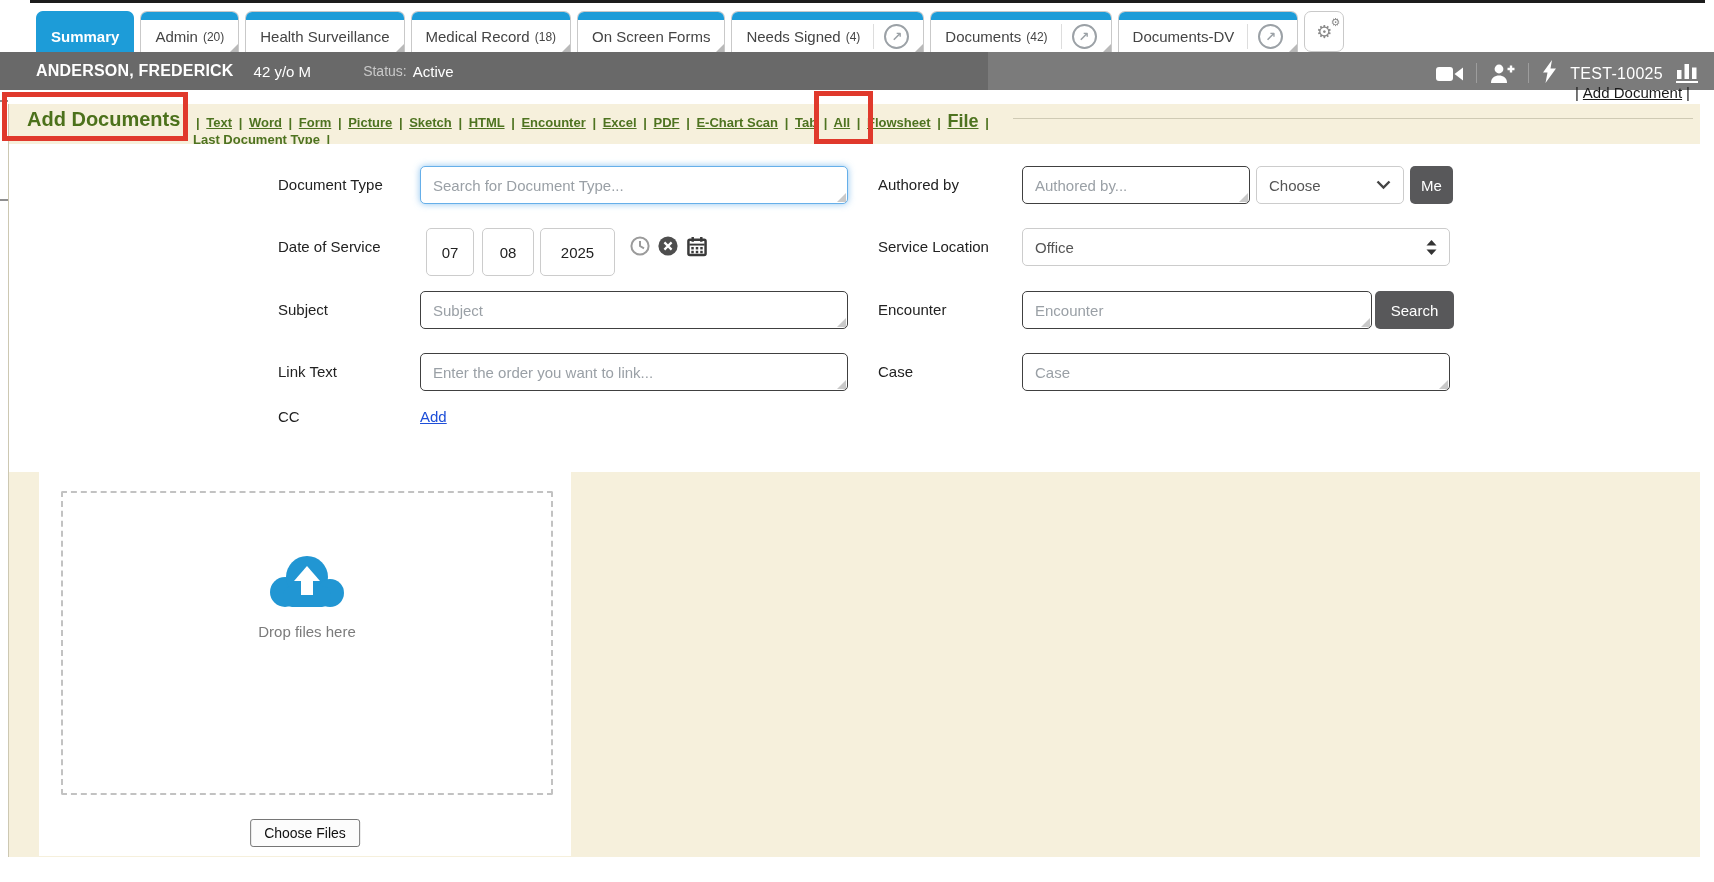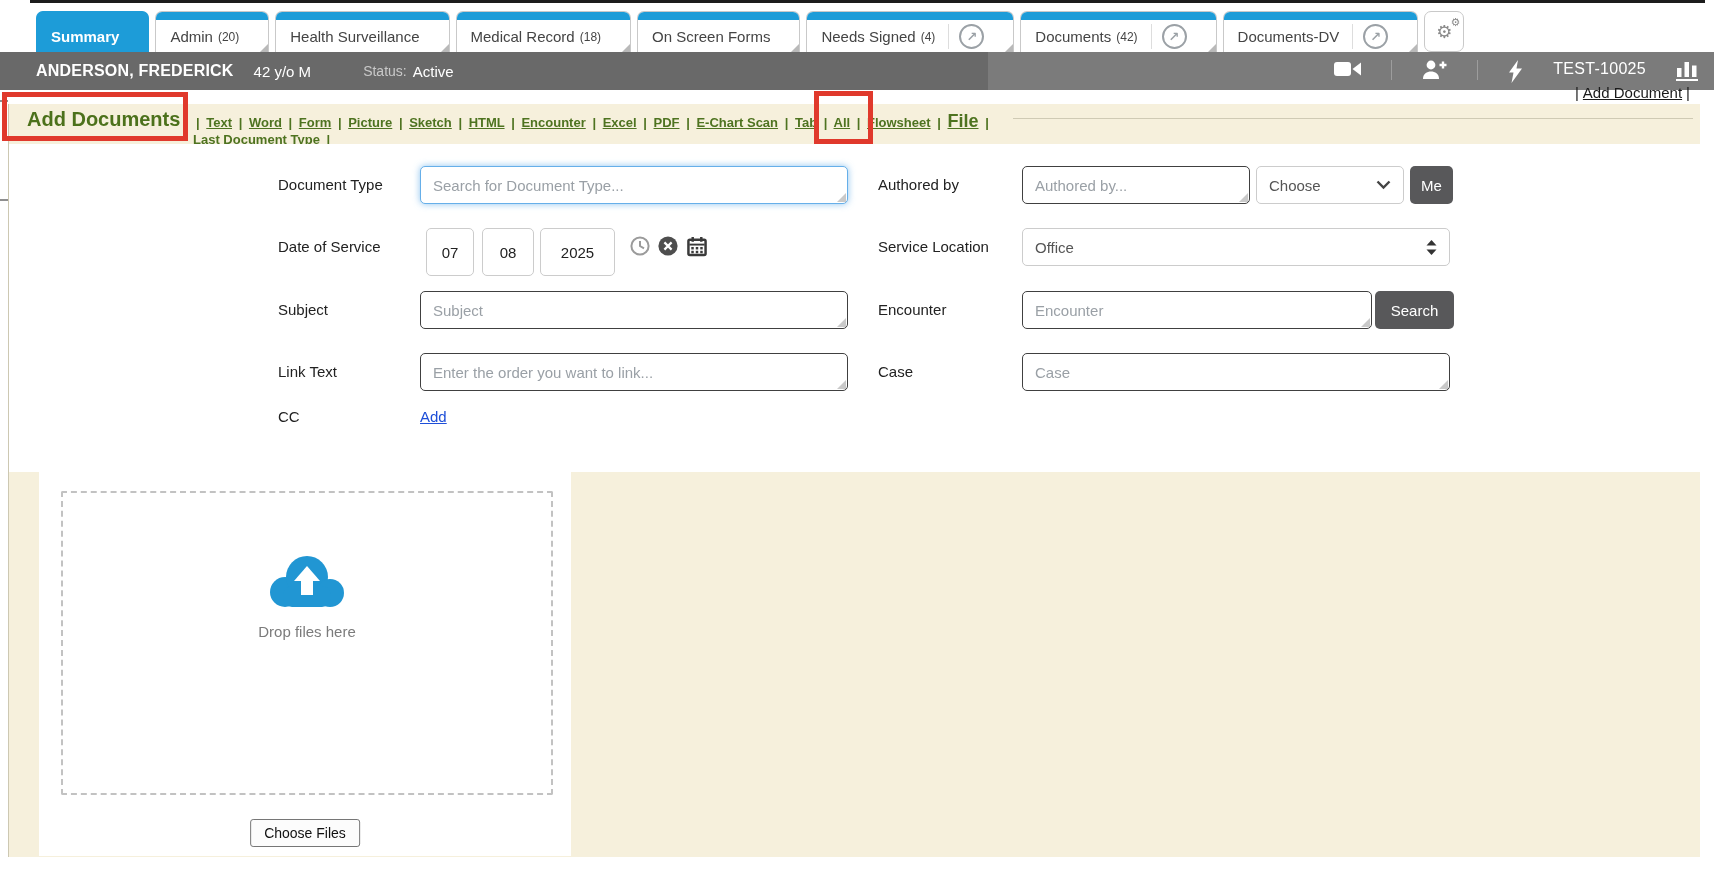--- a/index.html
+++ b/index.html
@@ -7,21 +7,21 @@
   body { font-family:"Liberation Sans", sans-serif; }
   .root { position:relative; width:1714px; height:882px; background:#fff; overflow:hidden; }
 
   
   .topline { position:absolute; left:30px; top:0; width:1675px; height:3px; background:#1c1c1c; }
 
   
   .tabbar { position:absolute; left:0; top:3px; width:100%; height:49px; background:#fff;
             display:flex; align-items:flex-end; gap:6px; padding-left:36px; }
   .tab { position:relative; height:41px; background:#fff; border:1px solid #c9c9c9; border-bottom:none;
-         border-radius:7px 7px 0 0; padding:9px 29px 0 14px; display:flex; align-items:center; gap:5px;
+         border-radius:7px 7px 0 0; padding:9px 14px 0 14px; display:flex; align-items:center; gap:5px;
          font-size:15px; color:#444; overflow:hidden; cursor:pointer; white-space:nowrap; }
   .tab::before { content:""; position:absolute; left:0; top:0; right:0; height:8px; background:#1d9cd8; }
   .tab::after { content:""; position:absolute; right:0; bottom:0; width:0; height:0;
                 border-style:solid; border-width:0 0 8px 8px; border-color:transparent transparent #b9b9b9 transparent; }
   .tab.active { background:#1d9cd8; border-color:#1d9cd8; color:#fff; font-weight:bold; }
   .tab.active::before { background:#1d9cd8; }
   .tab.active::after { display:none; }
   .tab-count { font-size:12px; color:inherit; }
   .ext { display:flex; align-items:center; margin-left:8px; padding-left:10px; border-left:1px solid #ddd; }
   .ext-circle { width:25px; height:25px; border:2px solid #9ba1a6; border-radius:50%; color:#9ba1a6;
@@ -33,21 +33,21 @@
   .gear-small { position:absolute; top:-6px; right:-8px; font-size:11px; color:#8a8a8a; }
 
   
   .patientbar { position:absolute; left:0; top:52px; width:100%; height:38px;
                 background:linear-gradient(to right,#696969 0,#696969 988px,#7b7b7b 988px,#7b7b7b 100%);
                 display:flex; align-items:center; color:#fff; }
   .p-name { margin-left:36px; font-size:16px; font-weight:bold; letter-spacing:.2px; }
   .p-age { margin-left:20px; font-size:15px; }
   .p-statuslabel { margin-left:52px; font-size:14px; color:#c9c9c9; }
   .p-statusvalue { margin-left:6px; font-size:15px; }
-  .p-right { margin-left:auto; display:flex; align-items:flex-start; gap:30px; padding-right:16px; }
+  .p-right { margin-left:auto; display:flex; align-items:flex-end; gap:13px; padding-right:16px; }
   .p-divider { width:1px; height:20px; background:#9d9d9d; }
   .p-id { font-size:16px; letter-spacing:.3px; }
   .chartwrap { border-bottom:2px solid #fff; padding-bottom:2px; display:flex; }
   .iconbtn { display:flex; align-items:center; cursor:pointer; }
 
   
   .adddoc { position:absolute; top:84px; right:24px; font-size:15px; color:#1a1a1a; cursor:pointer;text-align:right; }
   .adddoc .u { text-decoration:underline; margin:0 4px; }
 
   

